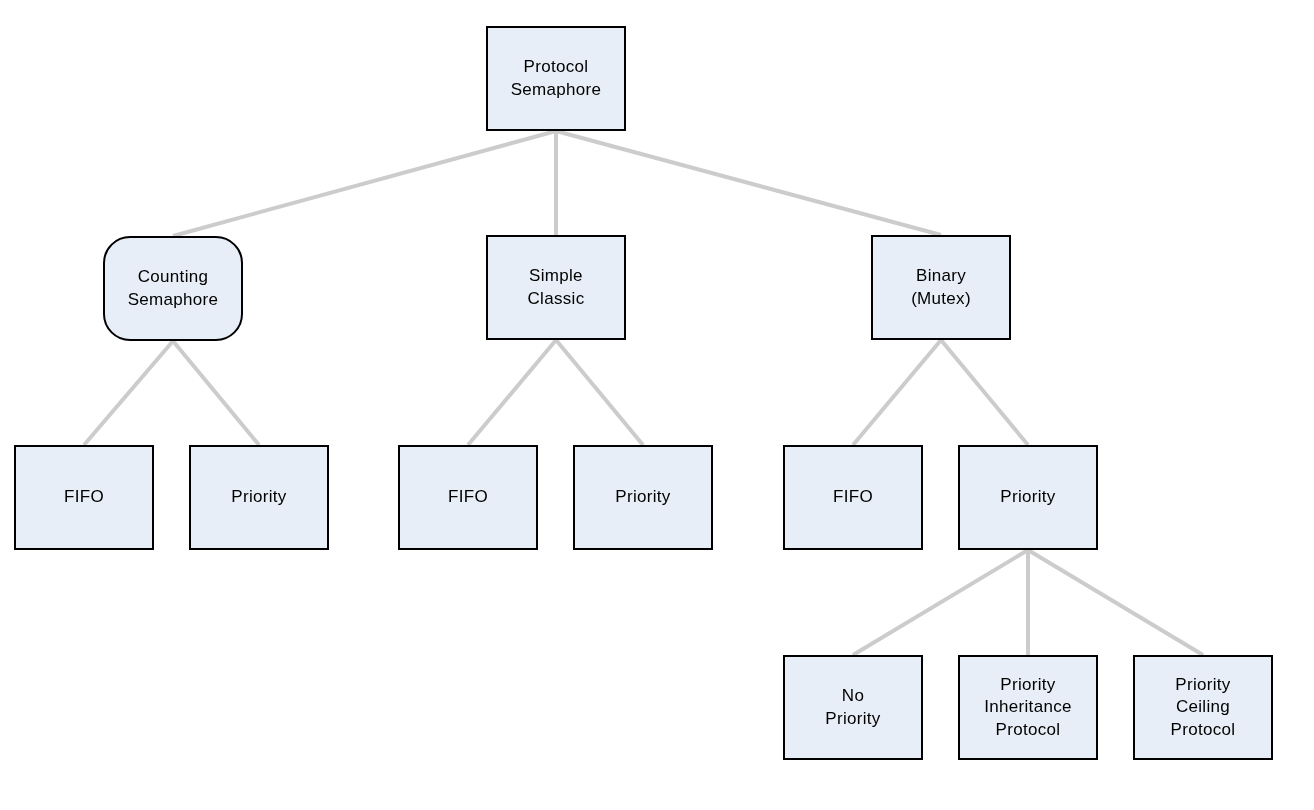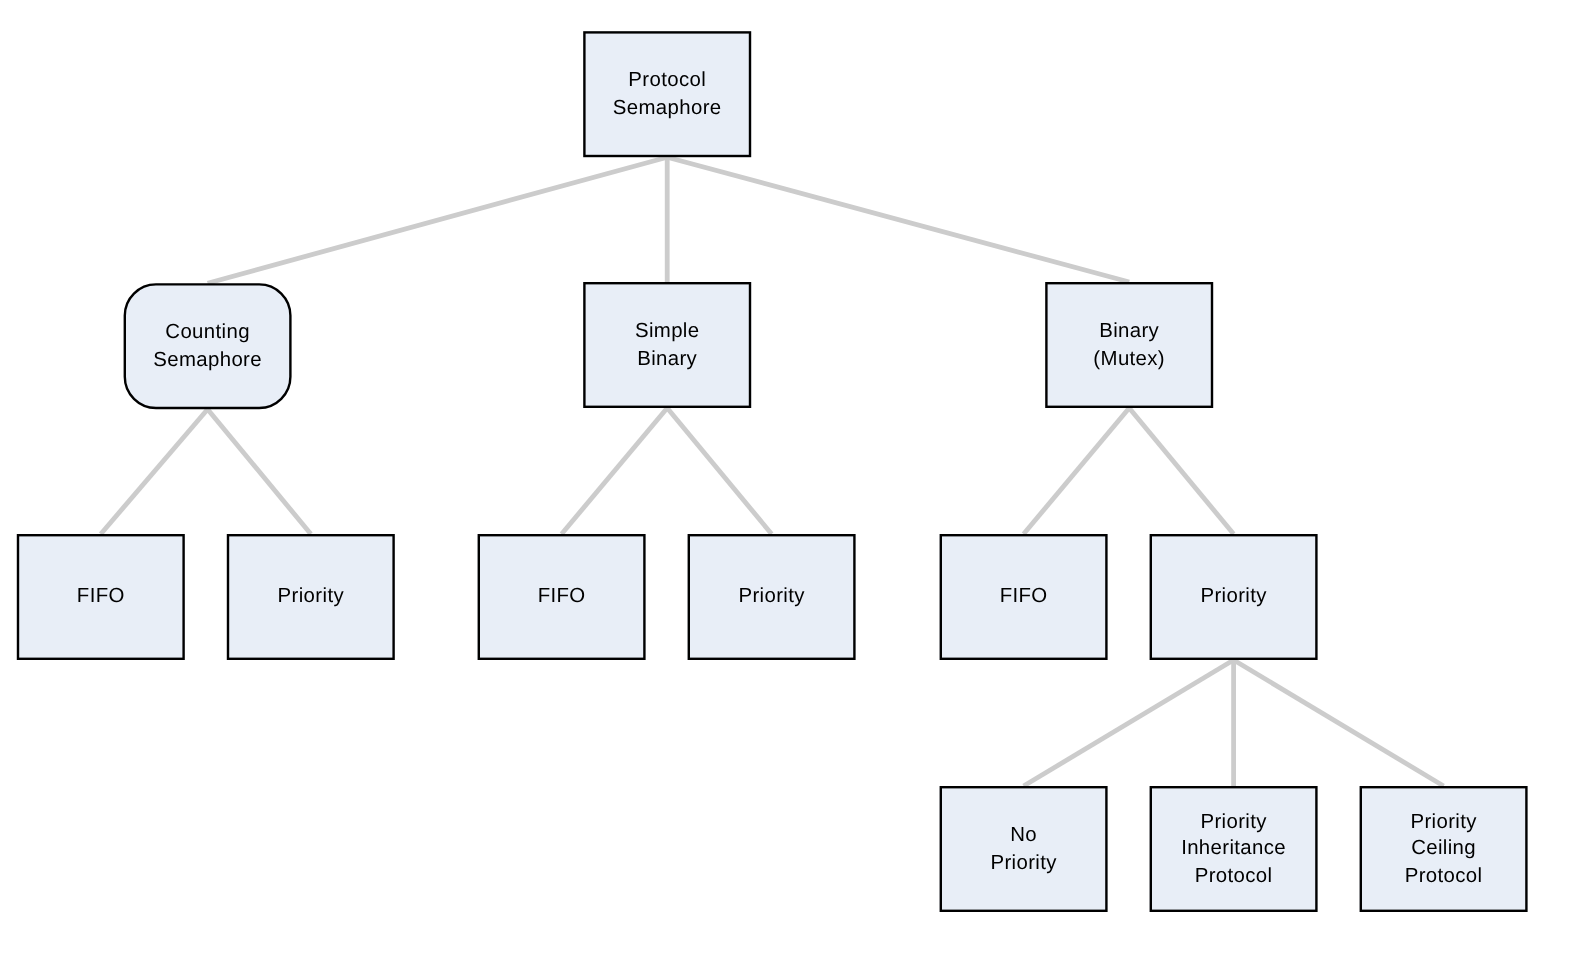--- a/index.html
+++ b/index.html
@@ -75,21 +75,21 @@
 Semaphore</span>
   </div>
 
   <div class="node" style="left:103px;top:236px;border-radius:27px;">
     <span class="node-label">Counting
 Semaphore</span>
   </div>
 
   <div class="node" style="left:486px;top:235px;">
     <span class="node-label">Simple
-Binary</span>
+Classic</span>
   </div>
 
   <div class="node" style="left:871px;top:235px;">
     <span class="node-label">Binary
 (Mutex)</span>
   </div>
 
   <div class="node" style="left:14px;top:445px;">
     <span class="node-label">FIFO</span>
   </div>

